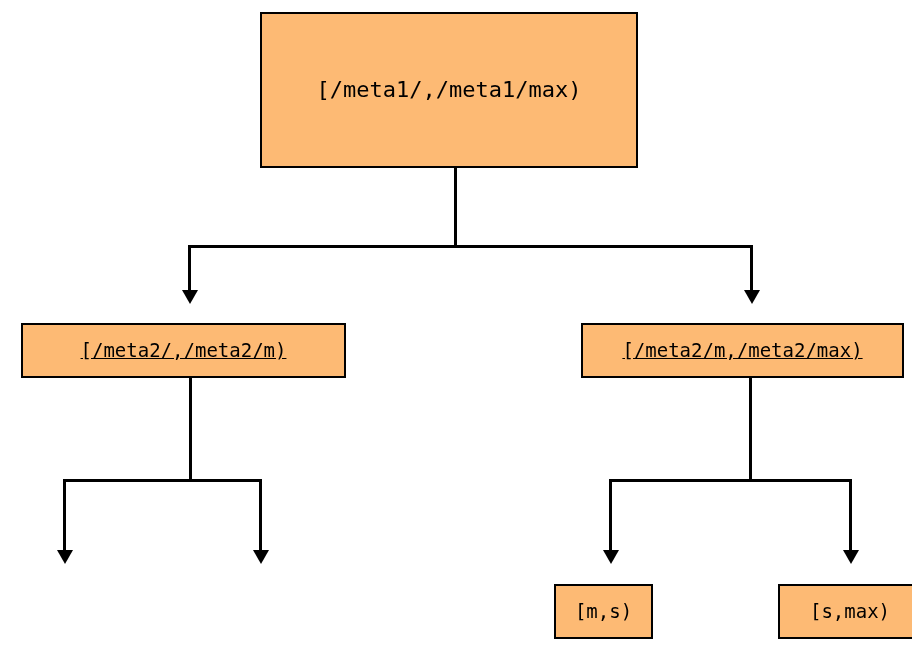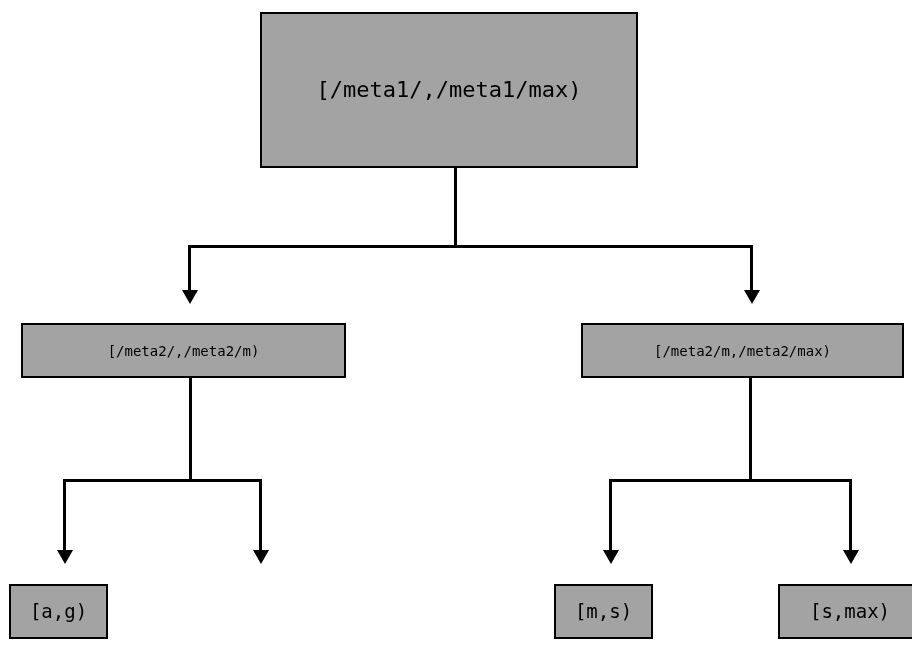--- a/index.html
+++ b/index.html
@@ -13,40 +13,40 @@
     width: 912px;
     height: 652px;
     background: #ffffff;
     overflow: hidden;
     font-family: "DejaVu Sans Mono", "Liberation Mono", monospace;
   }
   .node-box {
     position: absolute;
     box-sizing: border-box;
     border: 2px solid #000000;
-    background: #a3a3a3;
+    background: #fdba74;
     display: flex;
     align-items: center;
     justify-content: center;
     color: #000000;
     white-space: pre;
   }
   .node-label {
     display: block;
     line-height: 1;
     letter-spacing: 0px;
   }
   
   #node-root       { left: 260px; top: 12px;  width: 378px; height: 156px; }
   #node-root .node-label       { font-size: 22px; }
 
   #node-meta2-low  { left: 21px;  top: 323px; width: 325px; height: 55px; }
   #node-meta2-high { left: 581px; top: 323px; width: 323px; height: 55px; justify-content: center; }
   #node-meta2-low .node-label,
-  #node-meta2-high .node-label { font-size: 14px; }
+  #node-meta2-high .node-label { font-size: 19px; text-decoration: underline; }
 
   #node-leaf-ag    { left: 9px;   top: 584px; width: 99px;  height: 55px; }
   #node-leaf-gm    { left: 205px; top: 584px; width: 99px;  height: 55px; }
   #node-leaf-ms    { left: 554px; top: 584px; width: 99px;  height: 55px; align-items: center; }
   #node-leaf-smax  { left: 778px; top: 584px; width: 144px; height: 55px; }
   #node-leaf-ag .node-label,
   #node-leaf-gm .node-label,
   #node-leaf-ms .node-label,
   #node-leaf-smax .node-label  { font-size: 19px; }
 
@@ -125,23 +125,20 @@
   <div class="arrow-head" id="arrow-leaf-ag"></div>
   <div class="arrow-head" id="arrow-leaf-gm"></div>
 
   <div class="edge-v" id="edge-right-stem"></div>
   <div class="edge-h" id="edge-right-bar"></div>
   <div class="edge-v" id="edge-right-drop-left"></div>
   <div class="edge-v" id="edge-right-drop-right"></div>
   <div class="arrow-head" id="arrow-leaf-ms"></div>
   <div class="arrow-head" id="arrow-leaf-smax"></div>
 
-  <div class="node-box" id="node-leaf-ag">
-    <span class="node-label">[a,g)</span>
-  </div>
 
 
   <div class="node-box" id="node-leaf-ms">
     <span class="node-label">[m,s)</span>
   </div>
 
   <div class="node-box" id="node-leaf-smax">
     <span class="node-label">[s,max)</span>
   </div>
 

